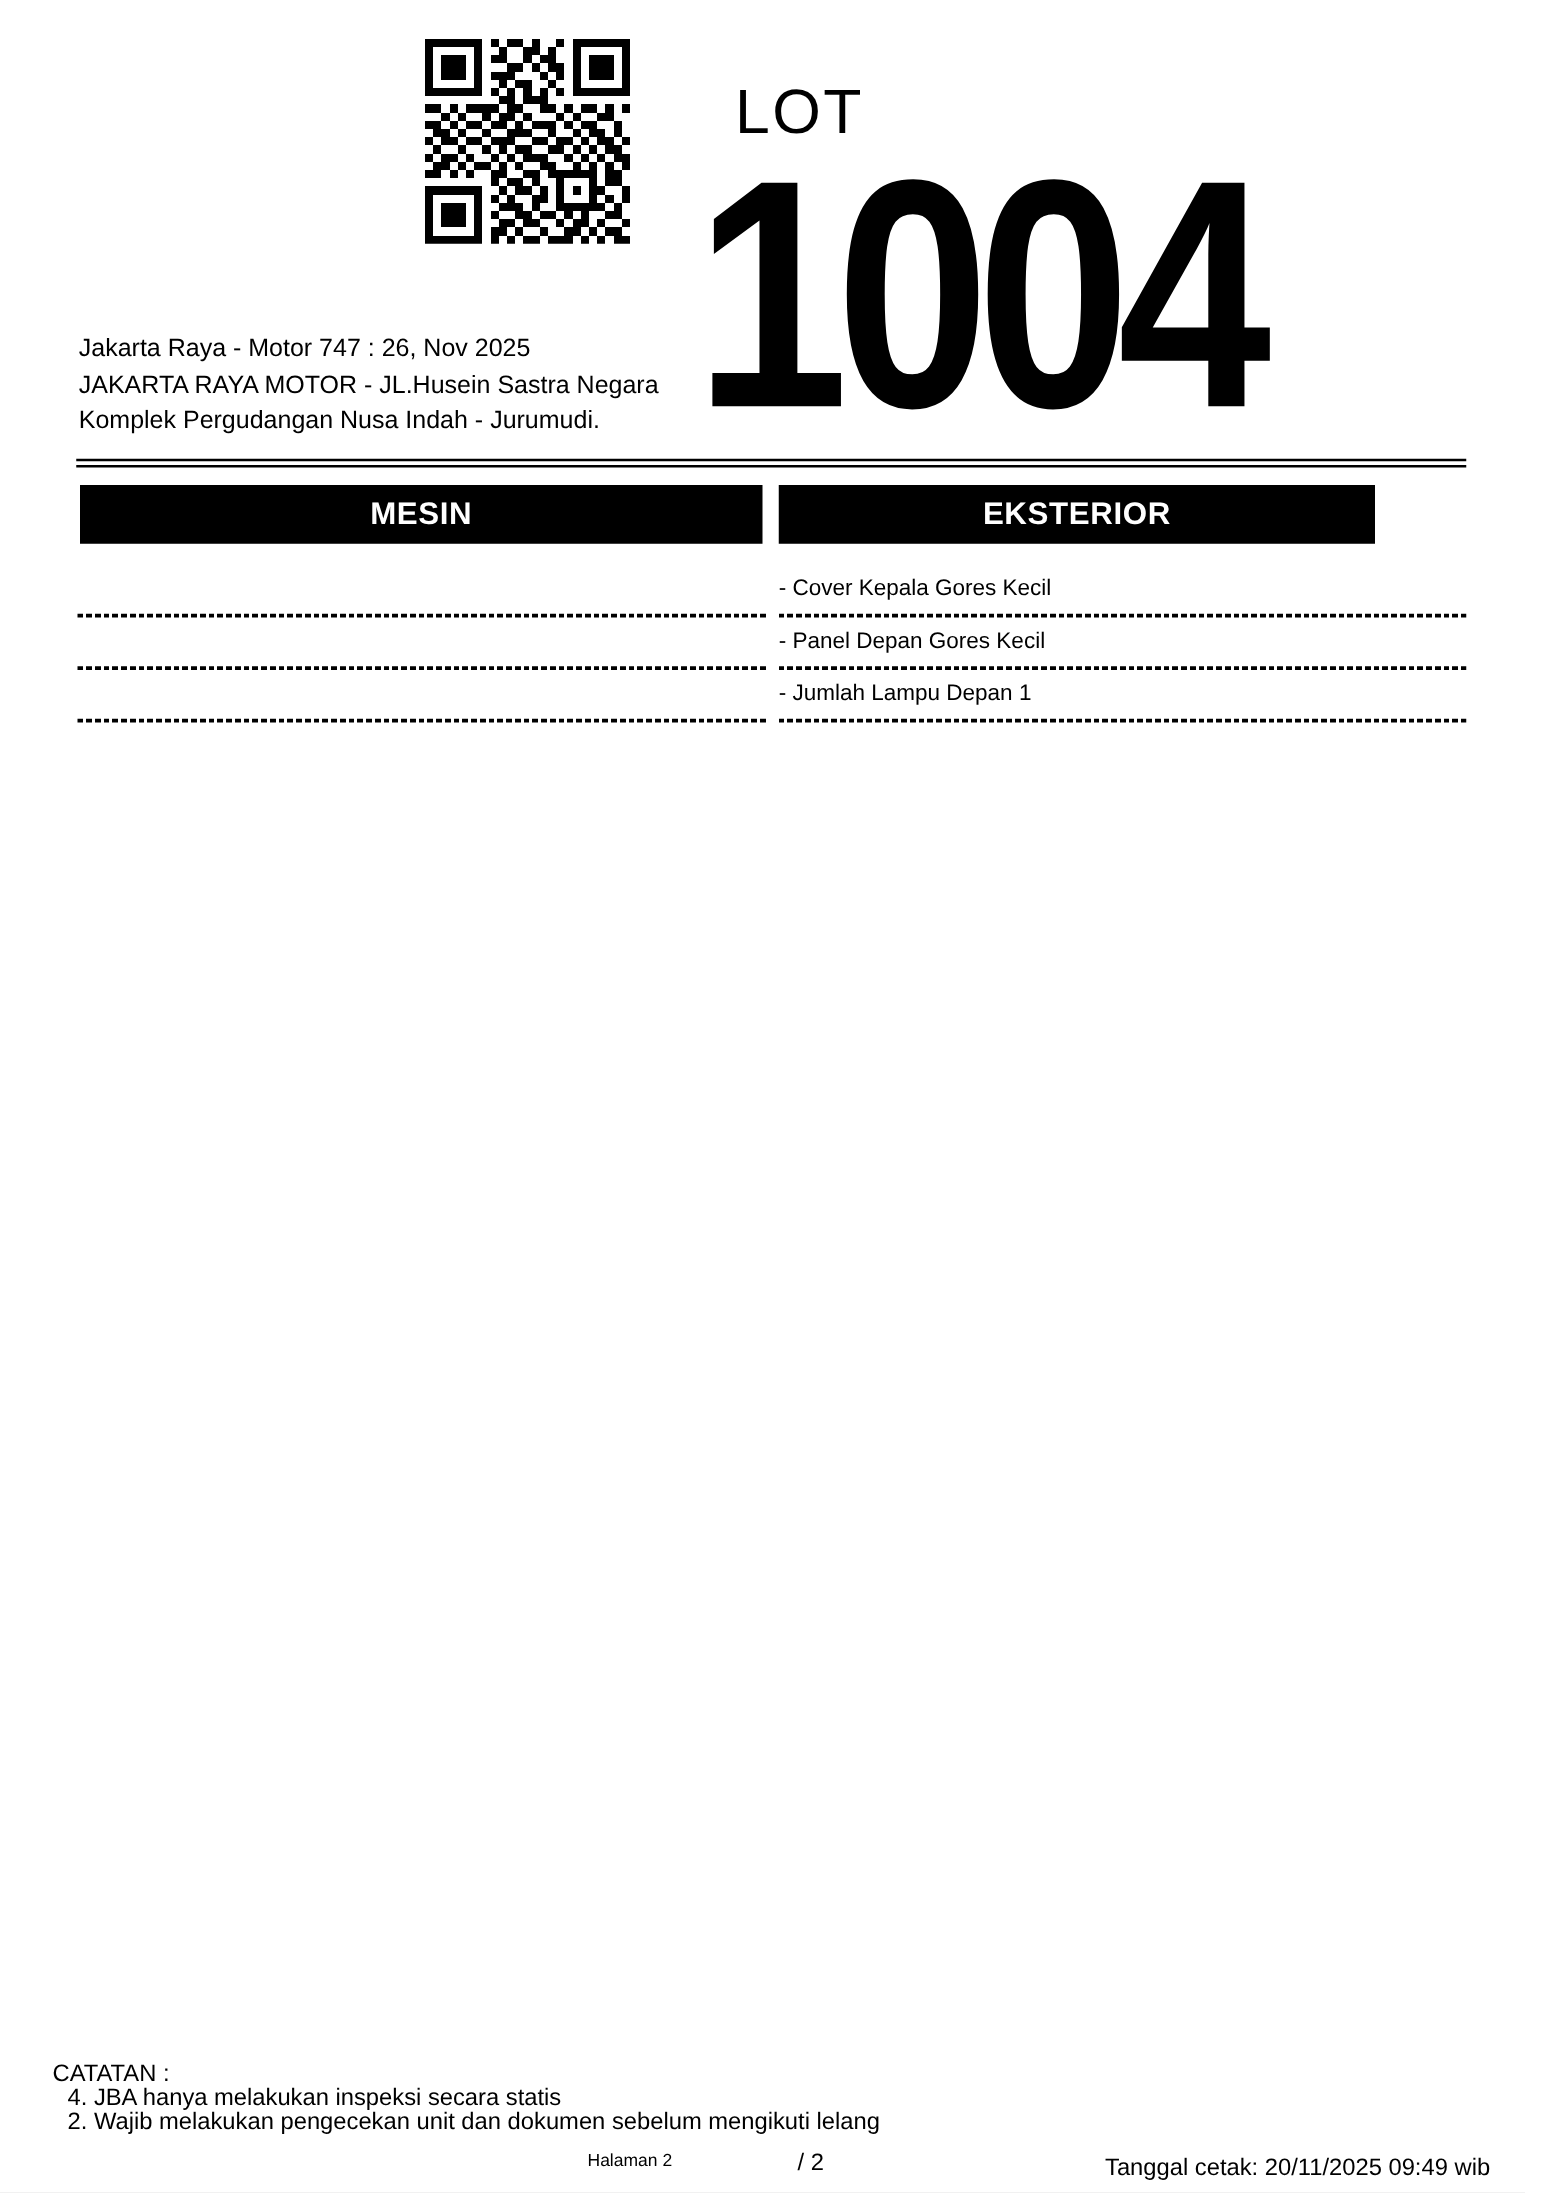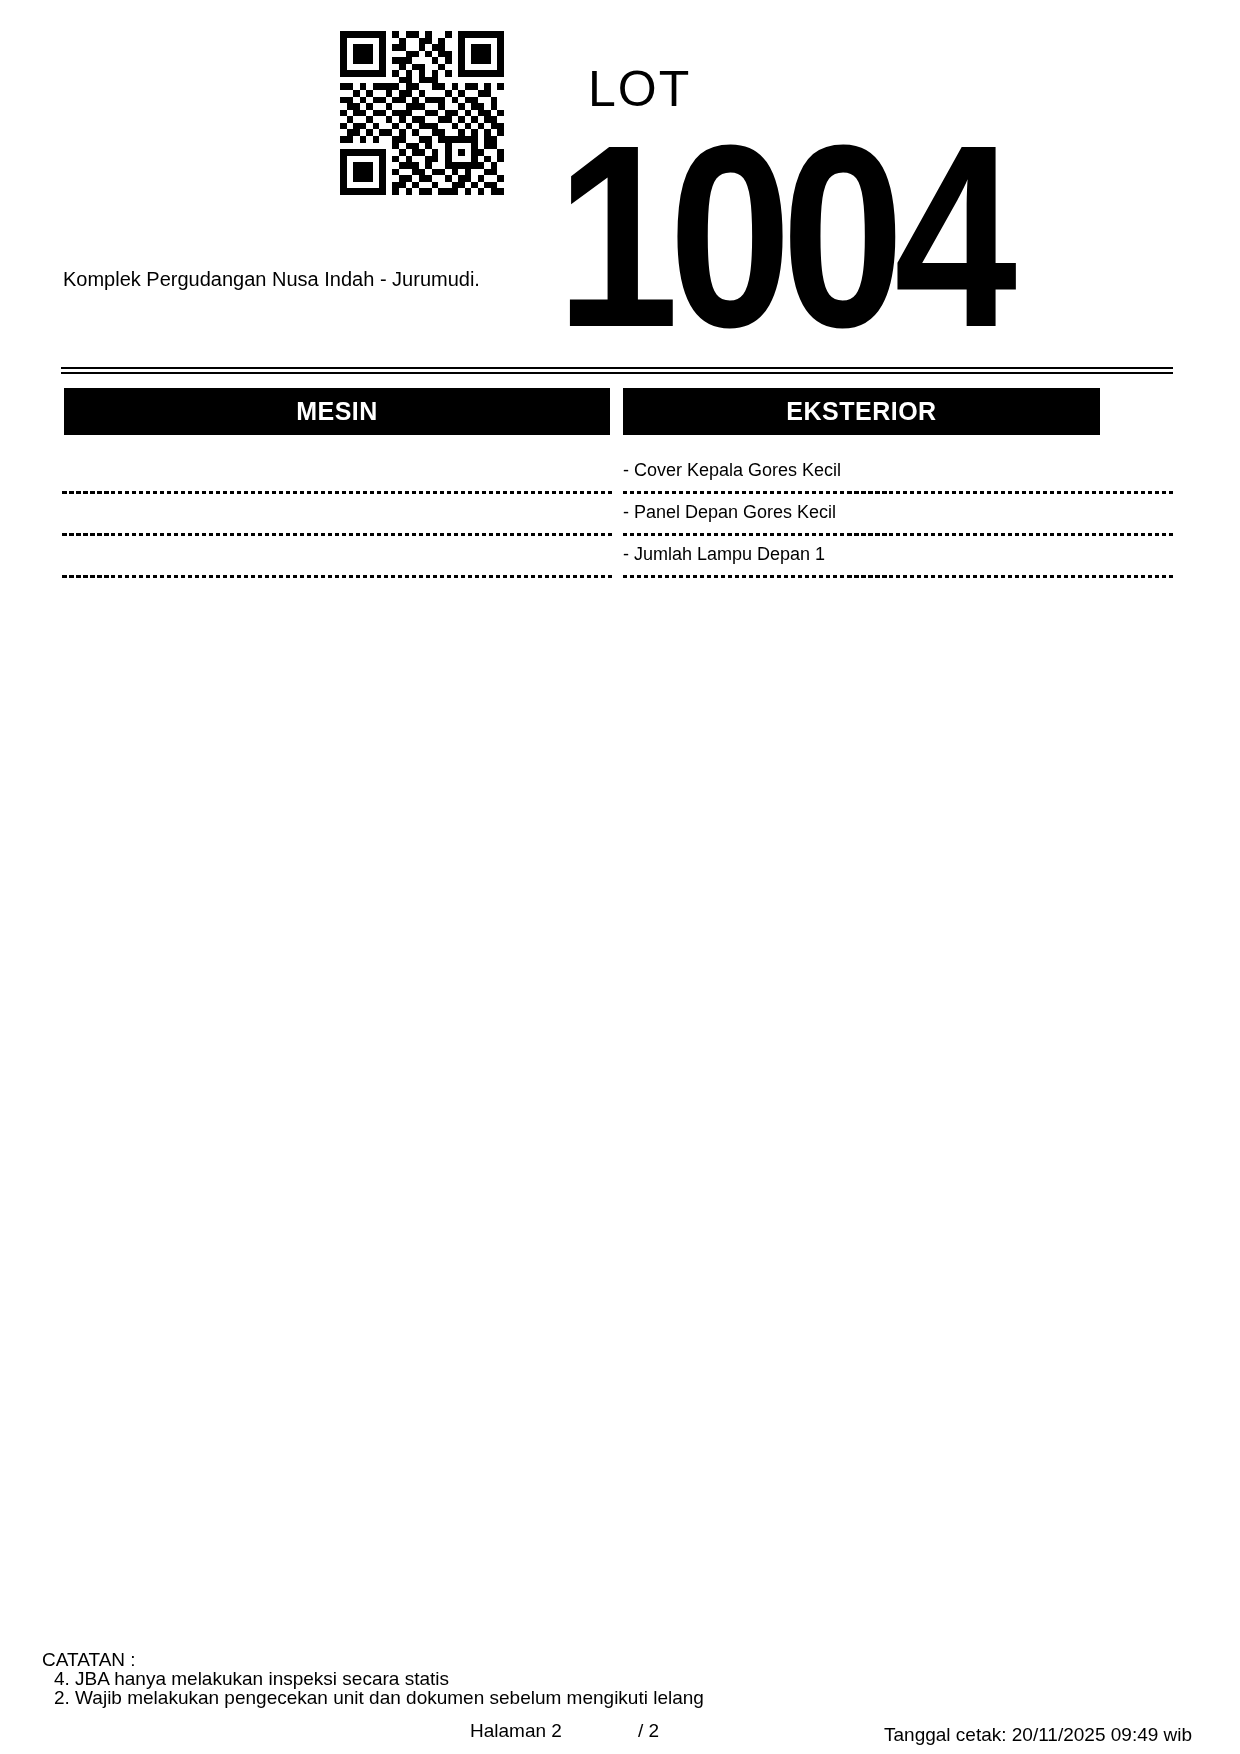--- a/index.html
+++ b/index.html
@@ -32,21 +32,21 @@
   .row{position:absolute;left:62px;width:1111px;height:42px;}
   .dots{
     position:absolute;bottom:0;height:3px;
     background:repeating-linear-gradient(90deg,#000 0 4.5px,transparent 4.5px 7px);
   }
   .dl{left:0;width:553px;}
   .dr{left:561px;right:0;}
   .itm{position:absolute;left:561px;top:8px;font-size:18px;white-space:nowrap;}
   .notes{position:absolute;left:42px;top:1650px;font-size:19px;line-height:19px;}
   .notes .note{padding-left:12px;}
-  .f-hal{position:absolute;left:470px;top:1720px;font-size:19px;}
+  .f-hal{position:absolute;left:470px;top:1720px;font-size:14px;}
   .f-tot{position:absolute;left:638px;top:1720px;font-size:19px;}
   .f-date{position:absolute;left:884px;top:1724px;font-size:19px;white-space:nowrap;}
 </style>
 </head>
 <body>
 
 <div class="page">
 
   <div class="qr" id="qr"><svg viewBox="0 0 25 25" width="164" height="164" shape-rendering="crispEdges" fill="#000">
         <rect x="0" y="0" width="1" height="1"></rect>
@@ -383,20 +383,22 @@
         <rect x="19" y="24" width="1" height="1"></rect>
         <rect x="21" y="24" width="1" height="1"></rect>
         <rect x="23" y="24" width="1" height="1"></rect>
         <rect x="24" y="24" width="1" height="1"></rect>
       </svg></div>
 
   <div class="lot-label">LOT</div>
   <div class="lot-number">1004</div>
 
   <div class="addr">
+    <div>Jakarta Raya - Motor 747 : 26, Nov 2025</div>
+    <div>JAKARTA RAYA MOTOR - JL.Husein Sastra Negara</div>
     <div>Komplek Pergudangan Nusa Indah - Jurumudi.</div>
   </div>
 
   <div class="rule"></div>
 
   <div class="bar bar-mesin">
     <span>MESIN</span>
   </div>
   <div class="bar bar-eks">
     <span>EKSTERIOR</span>

